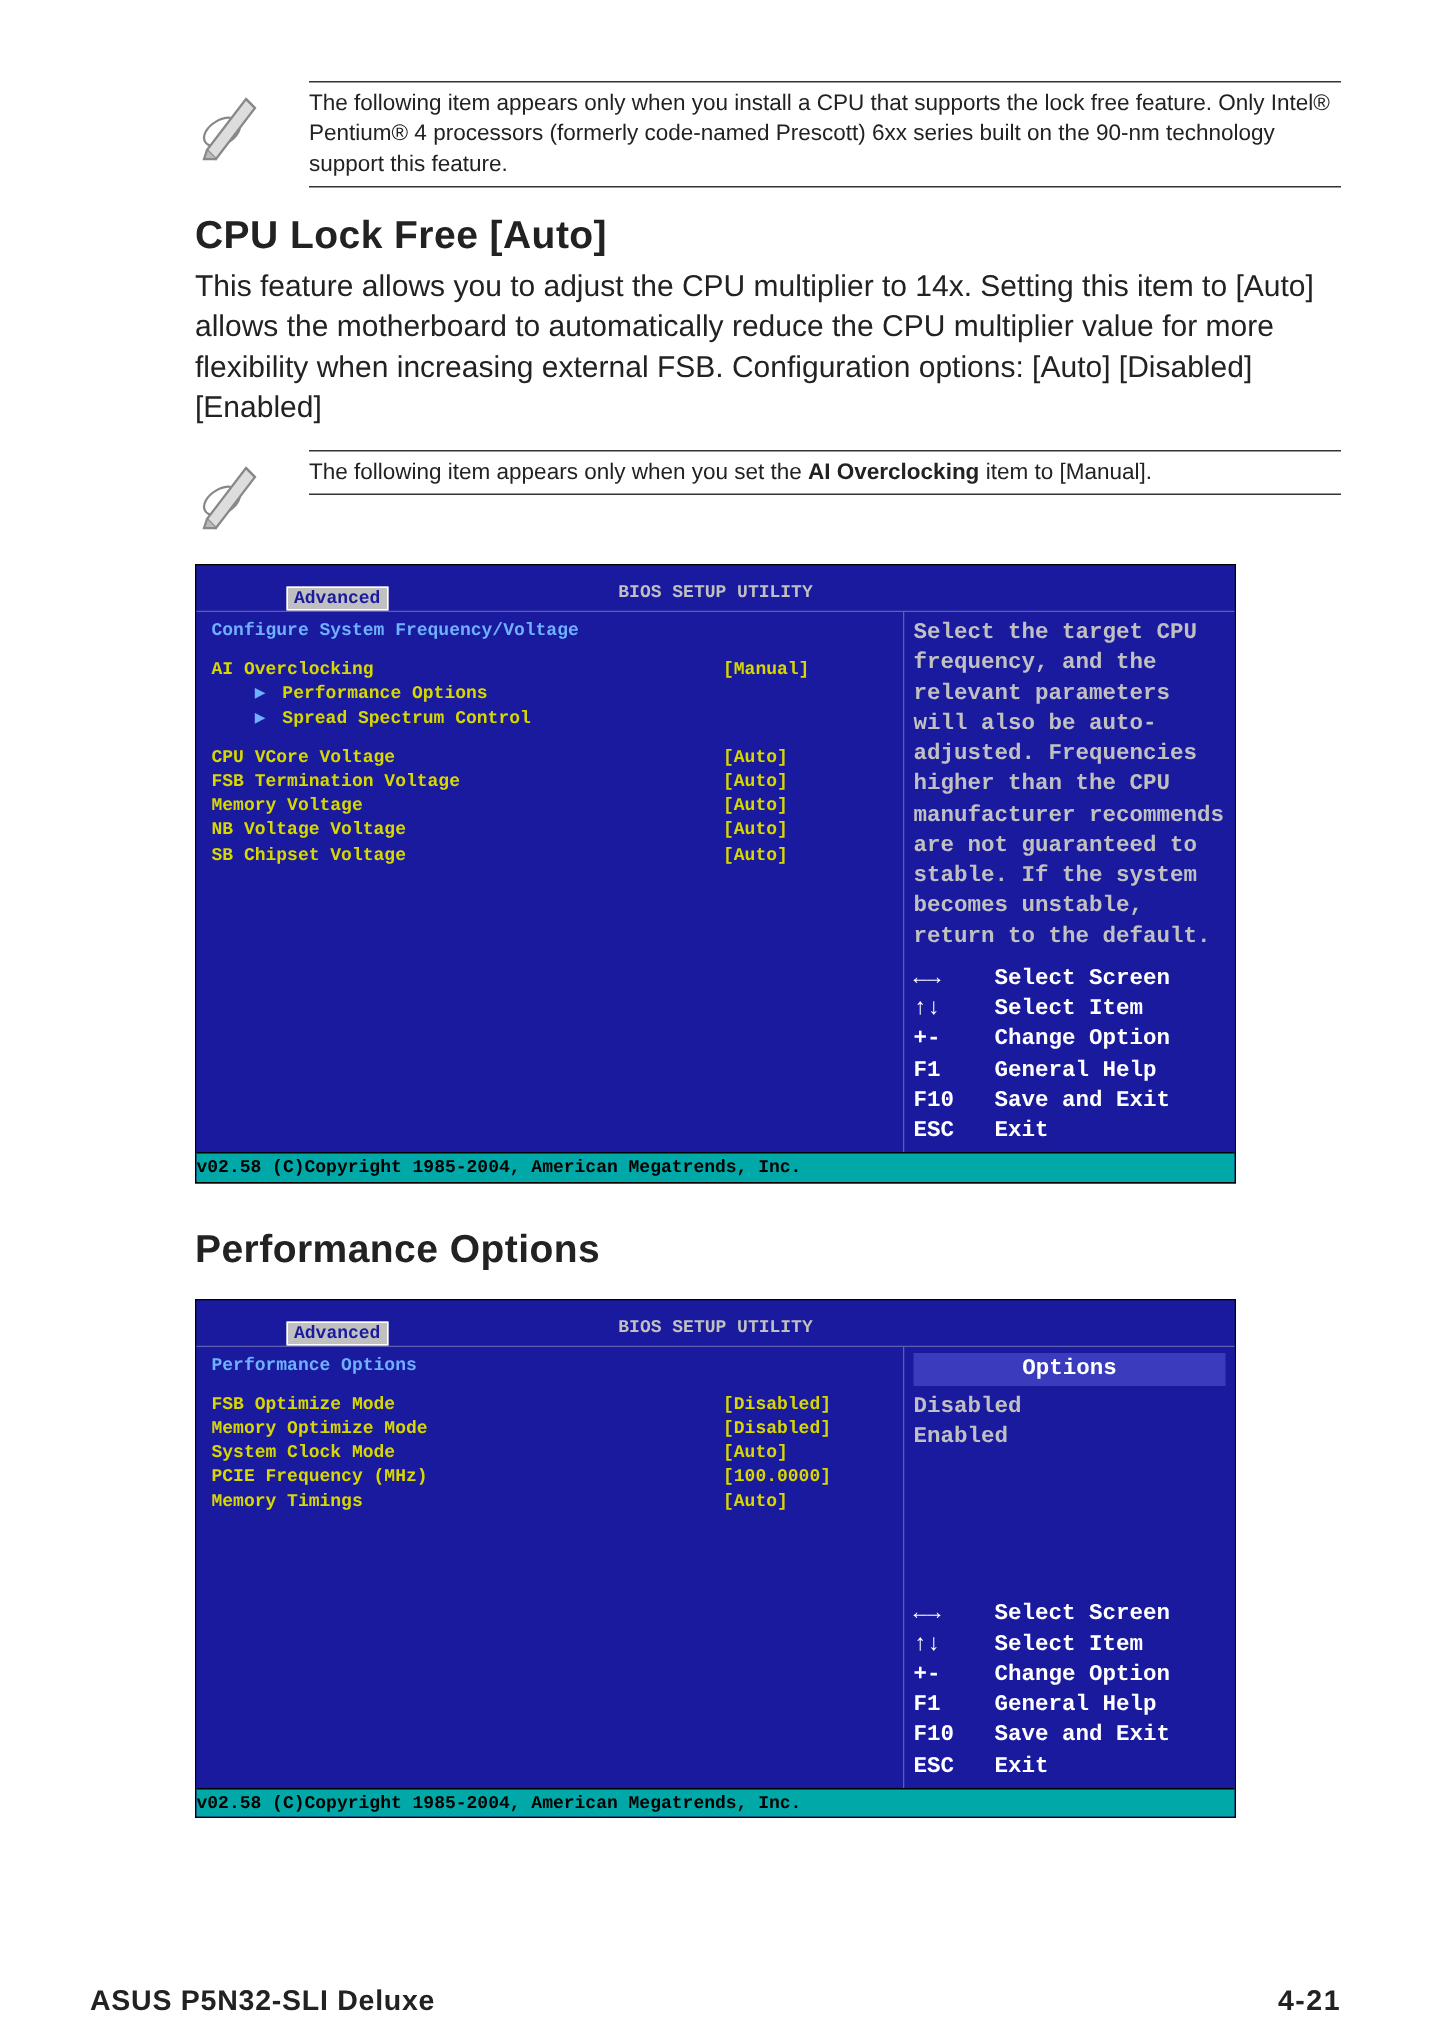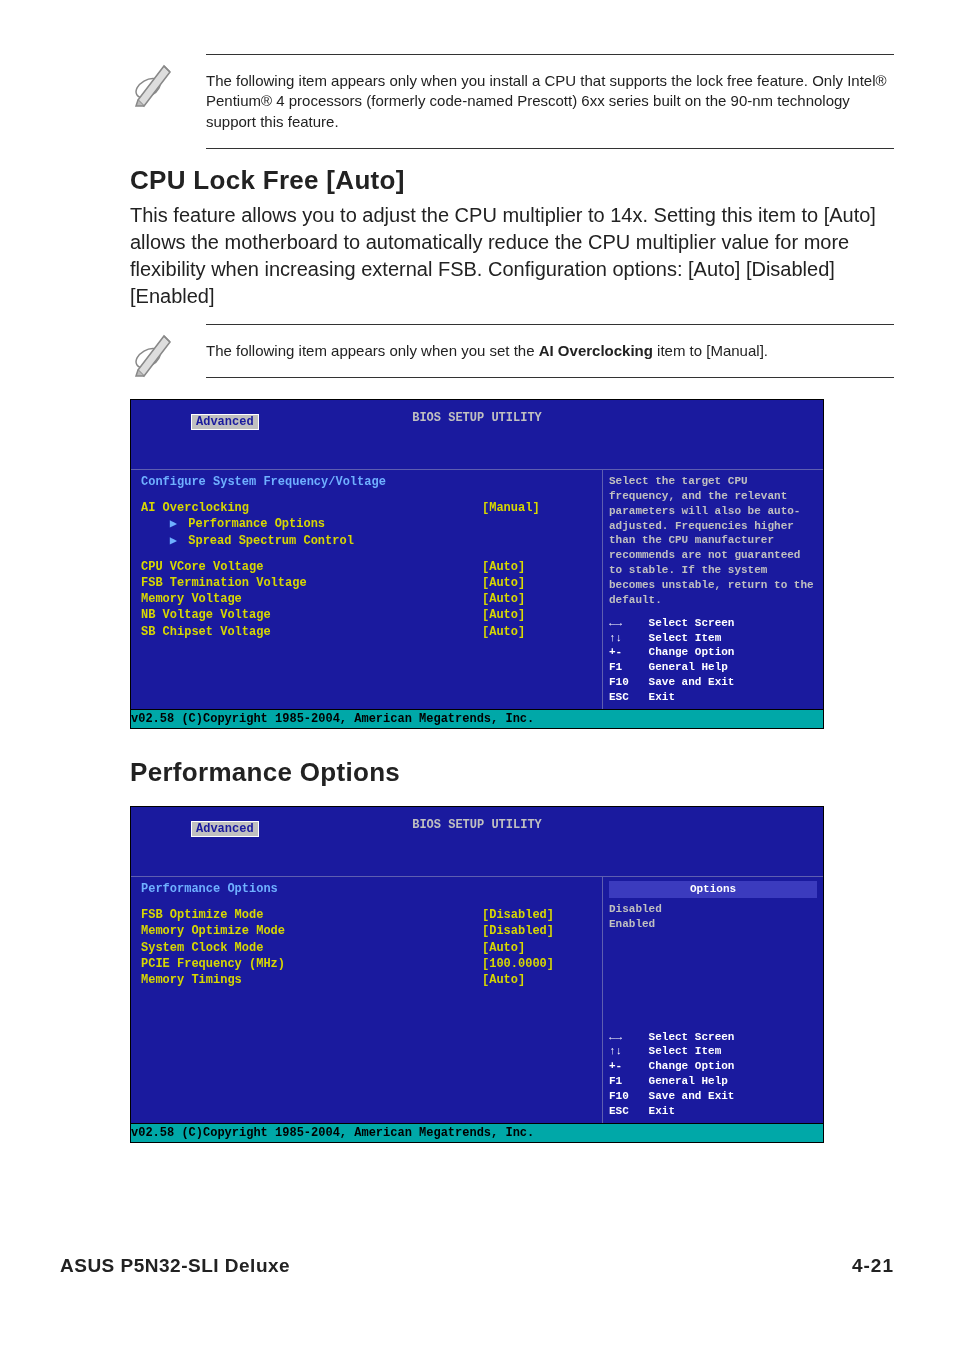--- a/index.html
+++ b/index.html
@@ -18,21 +18,21 @@
     align-items: flex-start;
     gap: 26px;
     margin-top: 14px;
     margin-bottom: 14px;
     margin-left: 70px;
   }
   .note-block .rule-wrap {
     flex: 1;
     border-top: 1px solid #333;
     border-bottom: 1px solid #333;
-    padding: 16px 0;
+    padding: 4px 0;
   }
   .note-icon {
     width: 50px;
     flex-shrink: 0;
     padding-top: 6px;
   }
   .note-icon svg { width: 48px; height: 48px; }
   h2.section-head {
     font-family: "Trebuchet MS", "Arial Narrow", Arial, sans-serif;
     font-weight: bold;
@@ -78,40 +78,39 @@
     background: #c0c0c0;
     color: #1a1a9e;
     padding: 0 4px;
     border: 1px solid #fff;
     line-height: 14px;
   }
   .bios-body {
     display: flex;
     background: #1a1a9e;
     border-top: 1px solid #5e5eb0;
-    margin-top: 39px;
   }
   .bios-left {
     flex: 1.45;
     background: #1a1a9e;
     color: #d8d800;
     padding: 4px 10px 8px 10px;
     border-right: 1px solid #5e5eb0;
   }
   .bios-left .row { display: flex; }
   .bios-left .label { flex: 1; white-space: pre; }
   .bios-left .val { width: 110px; }
   .bios-left .heading { color: #6fb0ff; }
   .bios-left .tri { color: #6fb0ff; margin-right: 4px; }
   .bios-right {
     width: 220px;
     background: #1a1a9e;
     color: #c0c0c0;
     padding: 4px 6px;
-    font-size: 11px;
+    font-size: 15px;
   }
   .bios-hint-box {
     background: #3b3bbe;
     color: #fff;
     text-align: center;
     padding: 1px 0;
     margin-bottom: 4px;
     font-weight: bold;
   }
   .bios-nav { margin-top: 8px; color: #fff; }

